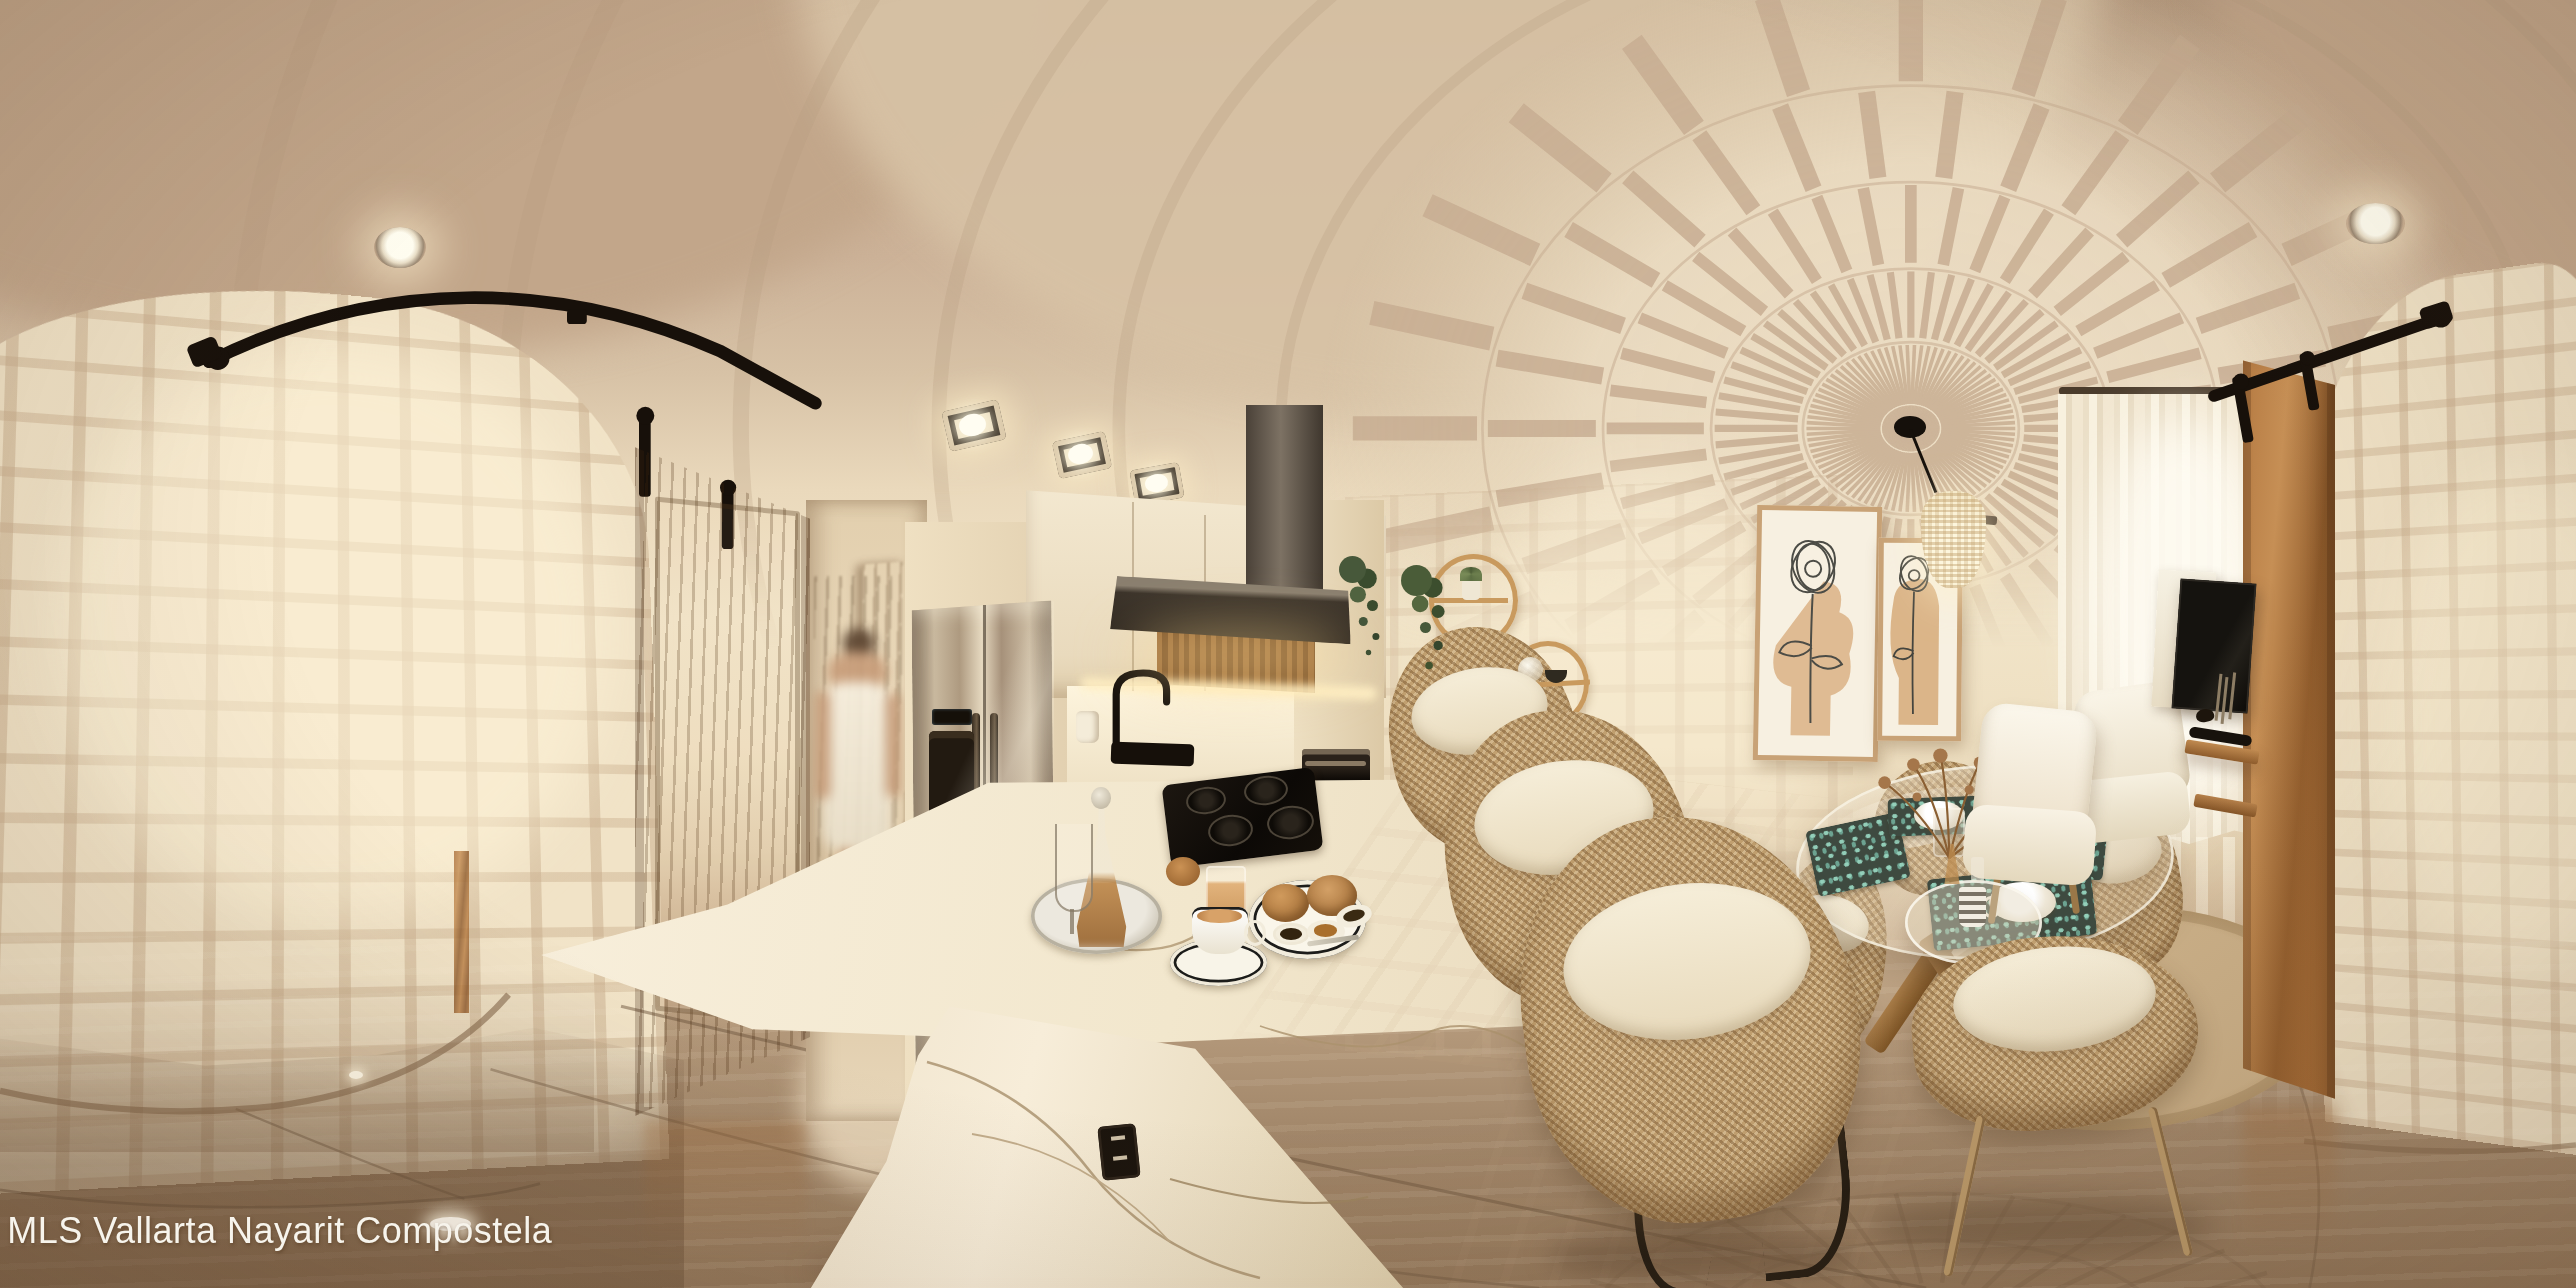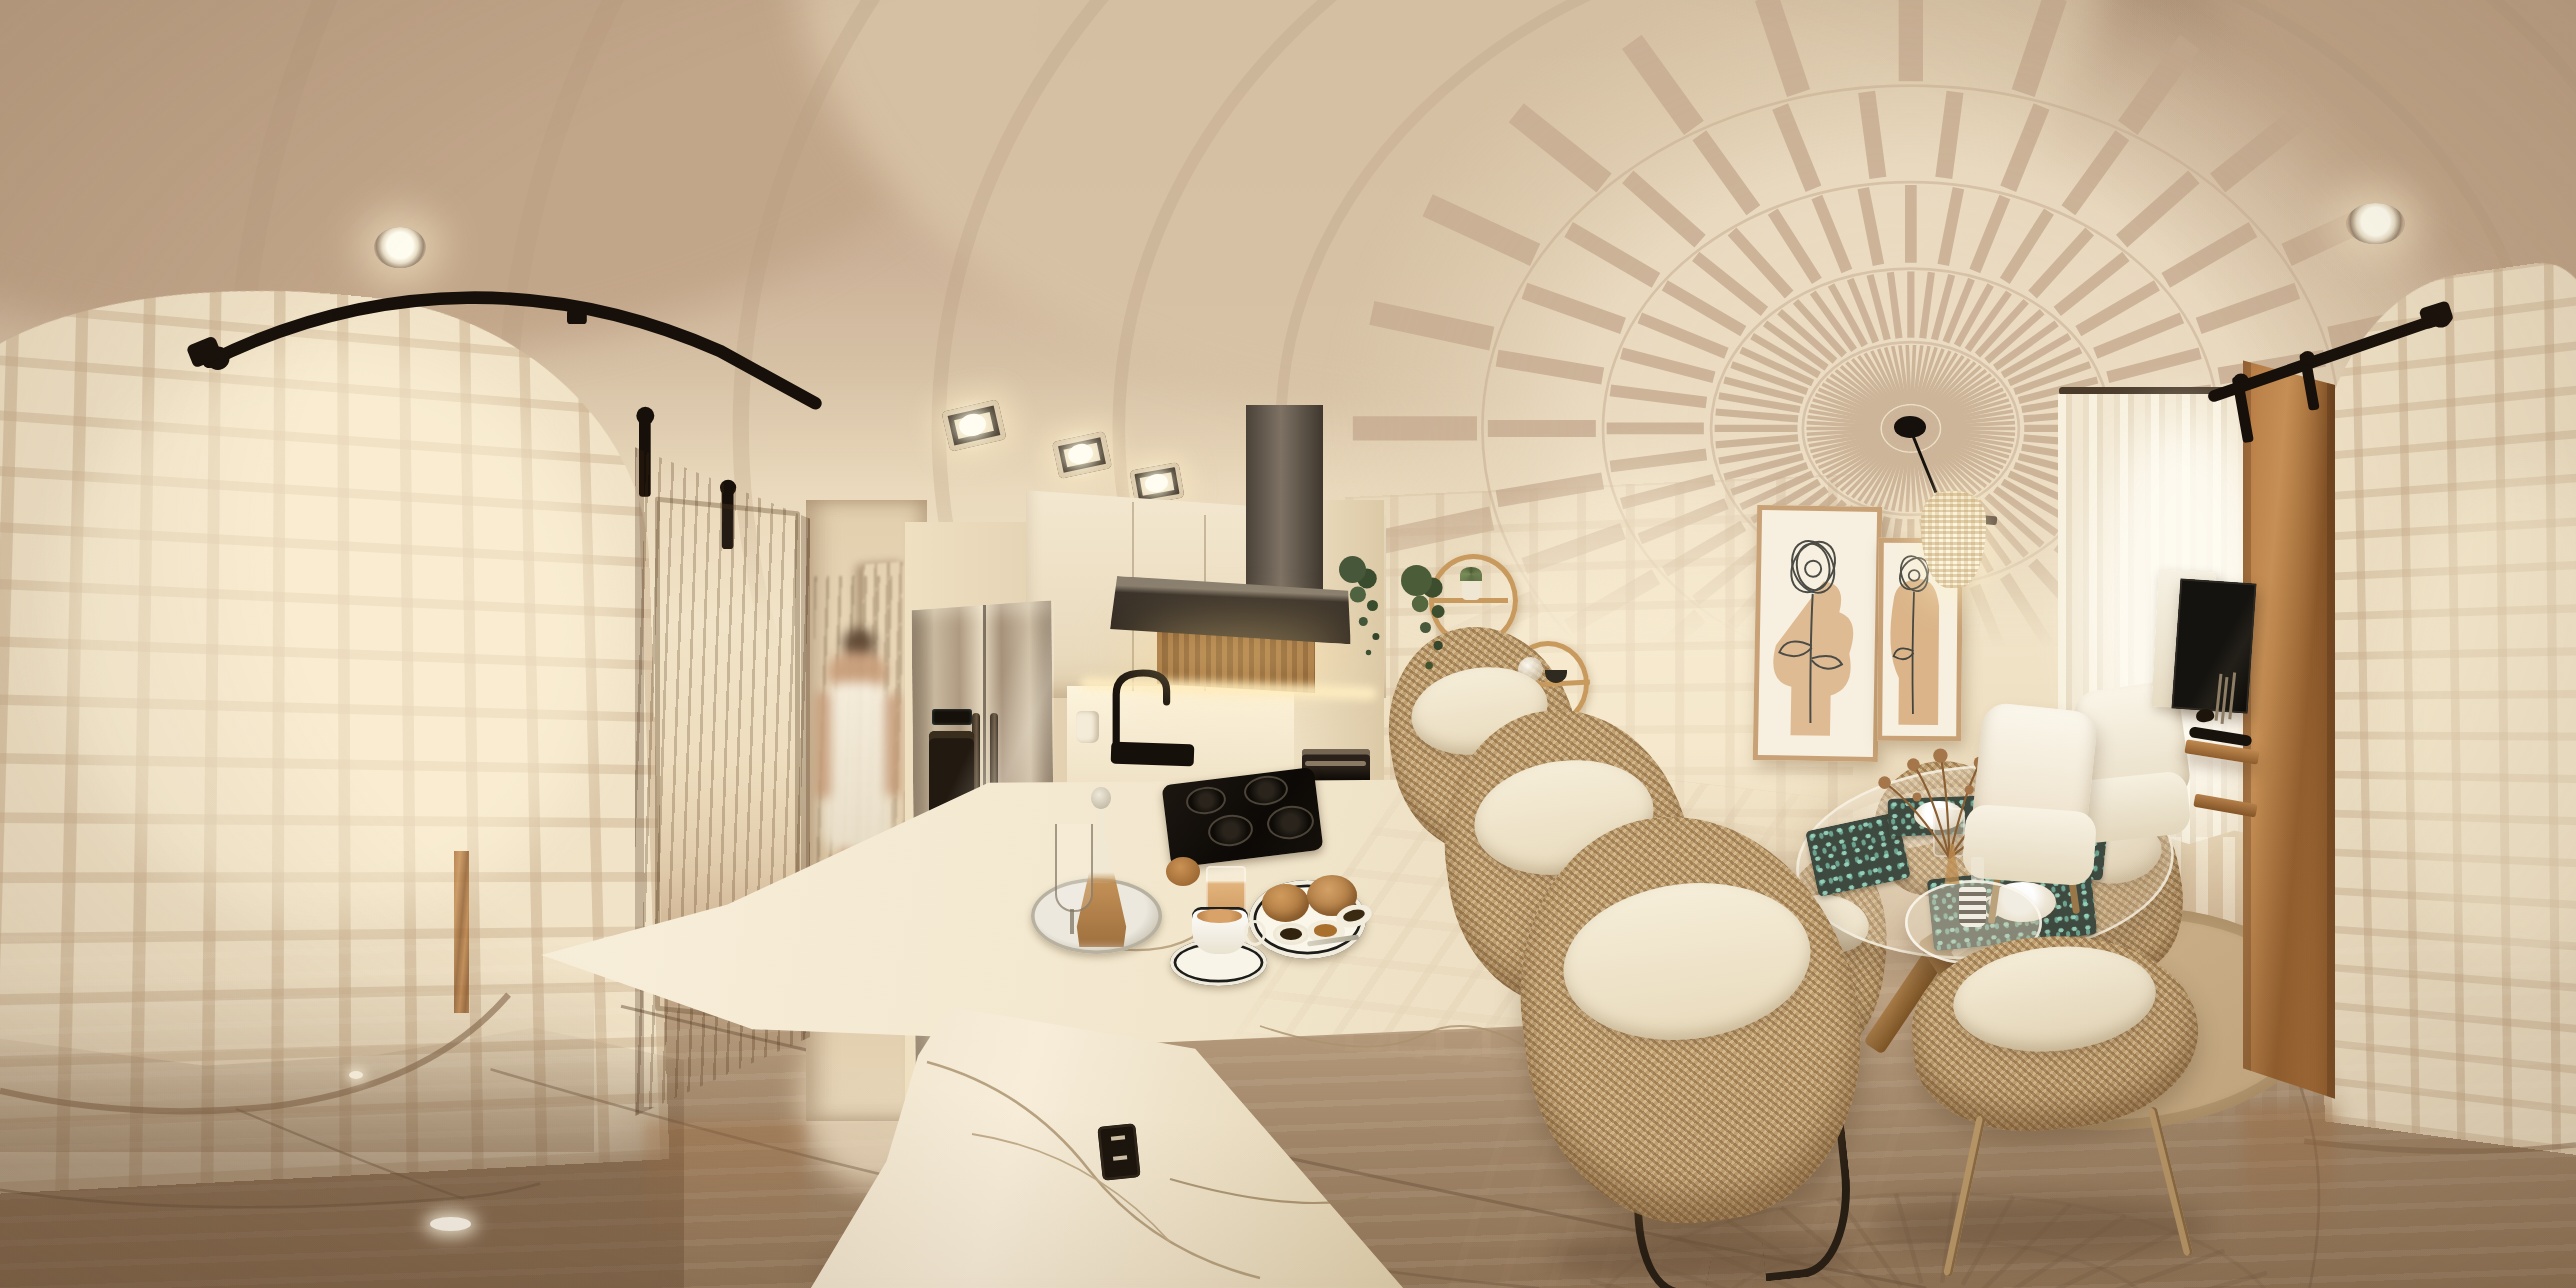--- a/index.html
+++ b/index.html
@@ -820,14 +820,15 @@
               box-shadow:inset 0 0 0 8px rgba(62,36,14,.25), inset -12.6px 0 20px rgba(70,40,15,.35);
               background:linear-gradient(95deg,#b5项7a42 0%,#c austin...);
               background:linear-gradient(95deg,#b57a42 0%,#c68f55 30%,#945f2e 60%,#b0743c 100%);"></div>
   <div class="a" style="left:2243px;top:1107px;width:94px;height:144px;z-index:7;background:linear-gradient(180deg,rgba(160,105,55,.35),rgba(0,0,0,0));filter:blur(6.3px);"></div>
 
   <div class="a" style="left:1548px;top:1231px;width:306px;height:50px;z-index:6;border-radius:50%;background:rgba(85,62,42,.4);filter:blur(12.6px);"></div>
   <div class="a" style="left:810px;top:1244px;width:504px;height:54px;z-index:6;border-radius:50%;background:rgba(95,70,48,.35);filter:blur(14.4px);"></div>
   <div class="a" style="left:1872px;top:1197px;width:342px;height:58px;z-index:6;border-radius:50%;background:rgba(85,62,42,.38);filter:blur(14.4px);"></div>
 
   <div class="a vignette"></div>
+  <div class="a watermark" style="left:7.2px;top:1210px;">MLS Vallarta Nayarit Compostela</div>
 </div>
 
 
 </body></html>

